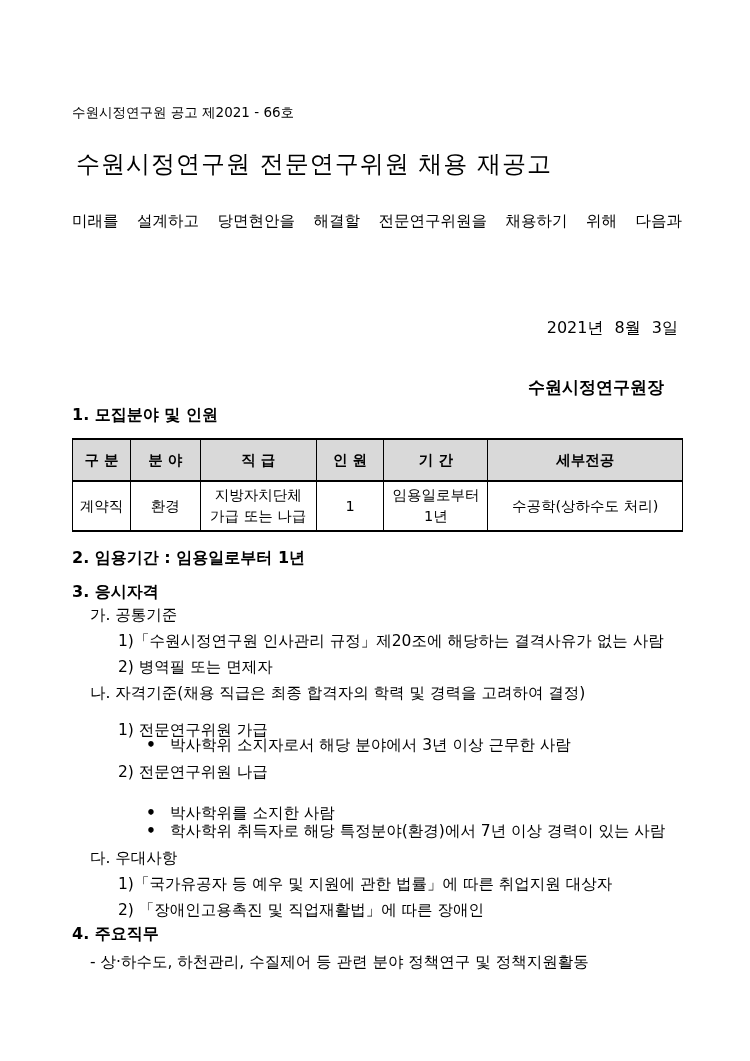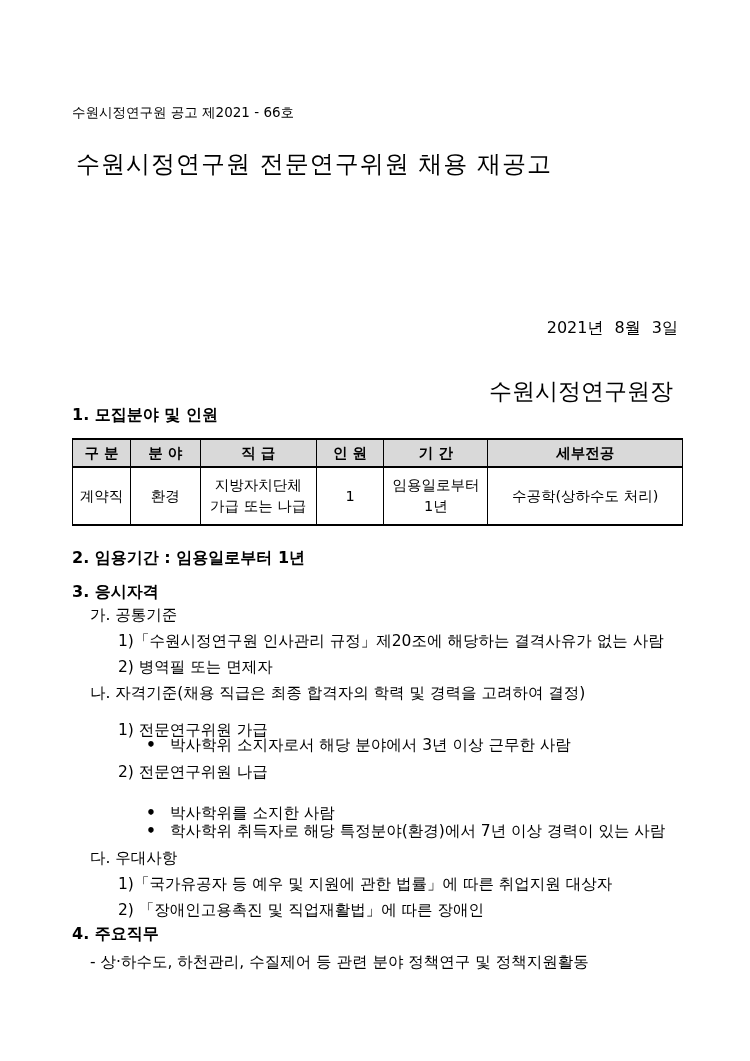--- a/index.html
+++ b/index.html
@@ -5,39 +5,40 @@
   html, body { margin: 0; padding: 0; background: #ffffff; }
   body { width: 750px; height: 1061px; position: relative; overflow: hidden;
          font-family: "DejaVu Sans", "Liberation Sans", sans-serif; color: #000; }
   .abs { position: absolute; white-space: nowrap; }
   .notice-no { left: 72px; top: 104px; font-size: 13.5px; }
   .title { left: 0; width: 628px; text-align: center; top: 148px; font-size: 24px; font-weight: normal; letter-spacing: 1px; }
   .intro { left: 72px; width: 610px; top: 206px; font-size: 15.5px; line-height: 30px; }
   .intro p { margin: 0; text-align: justify; text-align-last: justify; white-space: nowrap; }
   .intro p.last { text-align-last: left; }
   .date { right: 72px; top: 318px; font-size: 16px; word-spacing: 6px; }
-  .issuer { right: 77px; top: 376px; font-size: 23px; font-weight: normal; }
+  .issuer { right: 86px; top: 376px; font-size: 17px; font-weight: bold; }
   .sec { left: 72px; font-size: 16px; font-weight: bold; }
   table.recruit { position: absolute; left: 72px; top: 438px; width: 611px; border-collapse: collapse; font-size: 14.5px; }
   table.recruit th, table.recruit td { border: 1px solid #000; text-align: center; padding: 0; }
-  table.recruit thead tr { height: 28px; }
+  table.recruit thead tr { height: 42px; }
   table.recruit thead th { background: #d9d9d9; font-weight: bold; border-top: 2px solid #000; border-bottom: 2px solid #000; }
-  table.recruit tbody tr { height: 58px; }
+  table.recruit tbody tr { height: 50px; }
   table.recruit tbody td { line-height: 21px; border-bottom: 2px solid #000; }
   .line { font-size: 15.5px; }
   .bullet::before { content: "\2022"; display: inline-block; width: 24px; font-weight: bold; }
 </style>
 </head>
 <body>
 
 <div class="abs notice-no">수원시정연구원 공고 제2021 - 66호</div>
 
 <div class="abs title">수원시정연구원 전문연구위원 채용 재공고</div>
 
 <div class="abs intro">
+  <p>미래를 설계하고 당면현안을 해결할 전문연구위원을 채용하기 위해 다음과</p>
 </div>
 
 <div class="abs date">2021년  8월  3일</div>
 
 <div class="abs issuer">수원시정연구원장</div>
 
 <div class="abs sec" style="top:405px;">1. 모집분야 및 인원</div>
 
 <table class="recruit">
   <colgroup>

